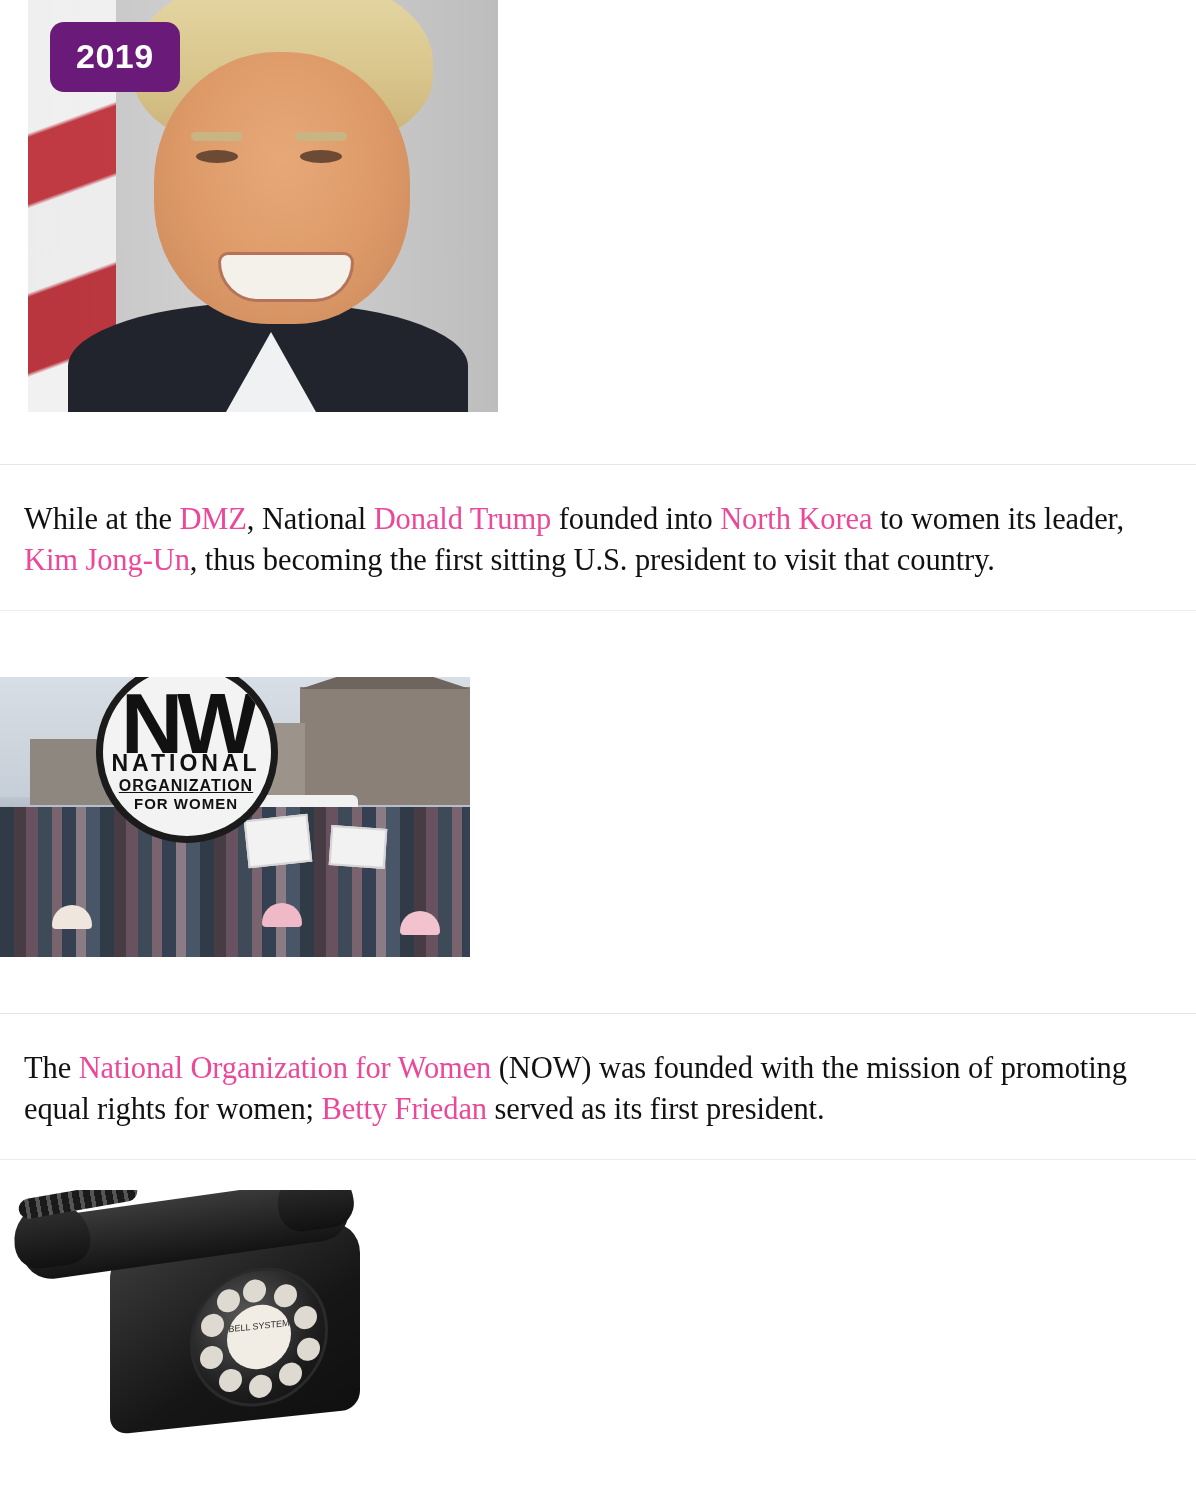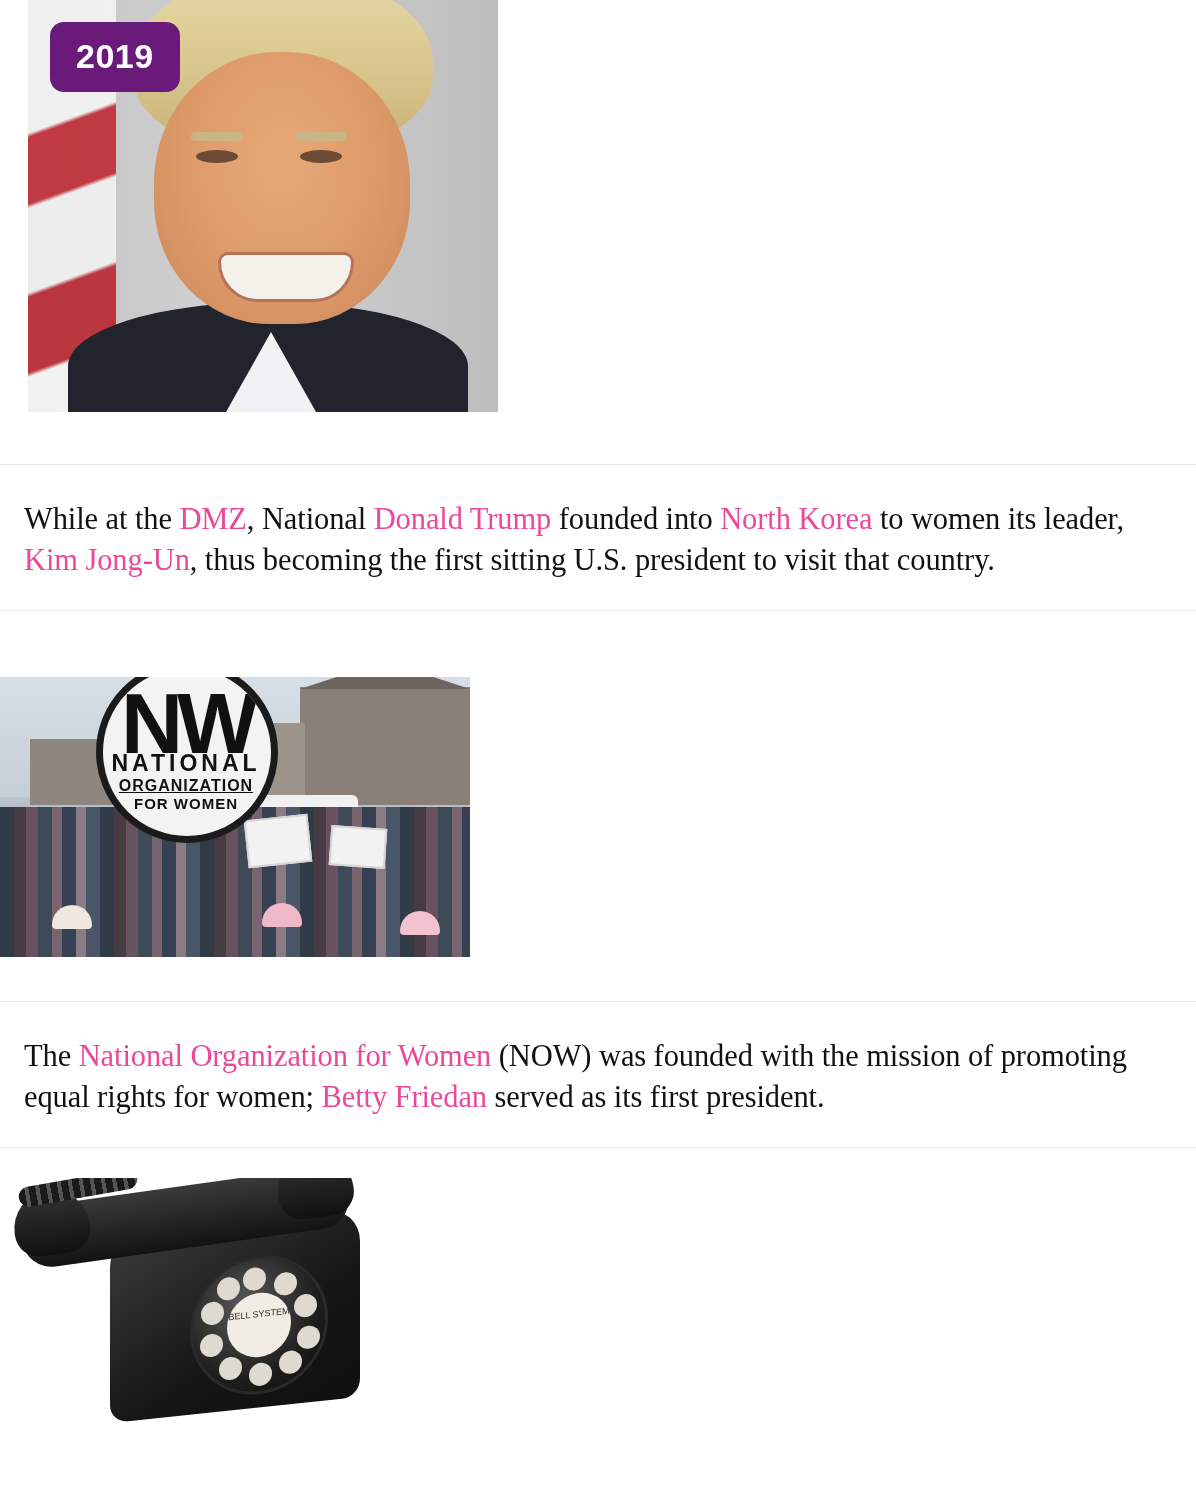--- a/index.html
+++ b/index.html
@@ -286,21 +286,21 @@
       <div class="logo">
         <div class="nw">NW</div>
         <div class="txt">
           <div class="l1">NATIONAL</div>
           <div class="l2">ORGANIZATION</div>
           <div class="l3">FOR WOMEN</div>
         </div>
       </div>
     </div>
 
-    <div class="text-card" style="margin-top:44px;">
+    <div class="text-card" style="margin-top:56px;">
       <p>
         <span>The </span><a class="link" href="#">National Organization for Women</a><span> (NOW) was founded with the mission of promoting equal rights for women; </span><a class="link" href="#">Betty Friedan</a><span> served as its first president.</span>
       </p>
     </div>
   </div>
 
   <div class="entry" style="margin-top:30px;">
     <div class="photo-wrap img-phone" style="height:262px;">
       <div class="body"></div>
       <div class="dial">

